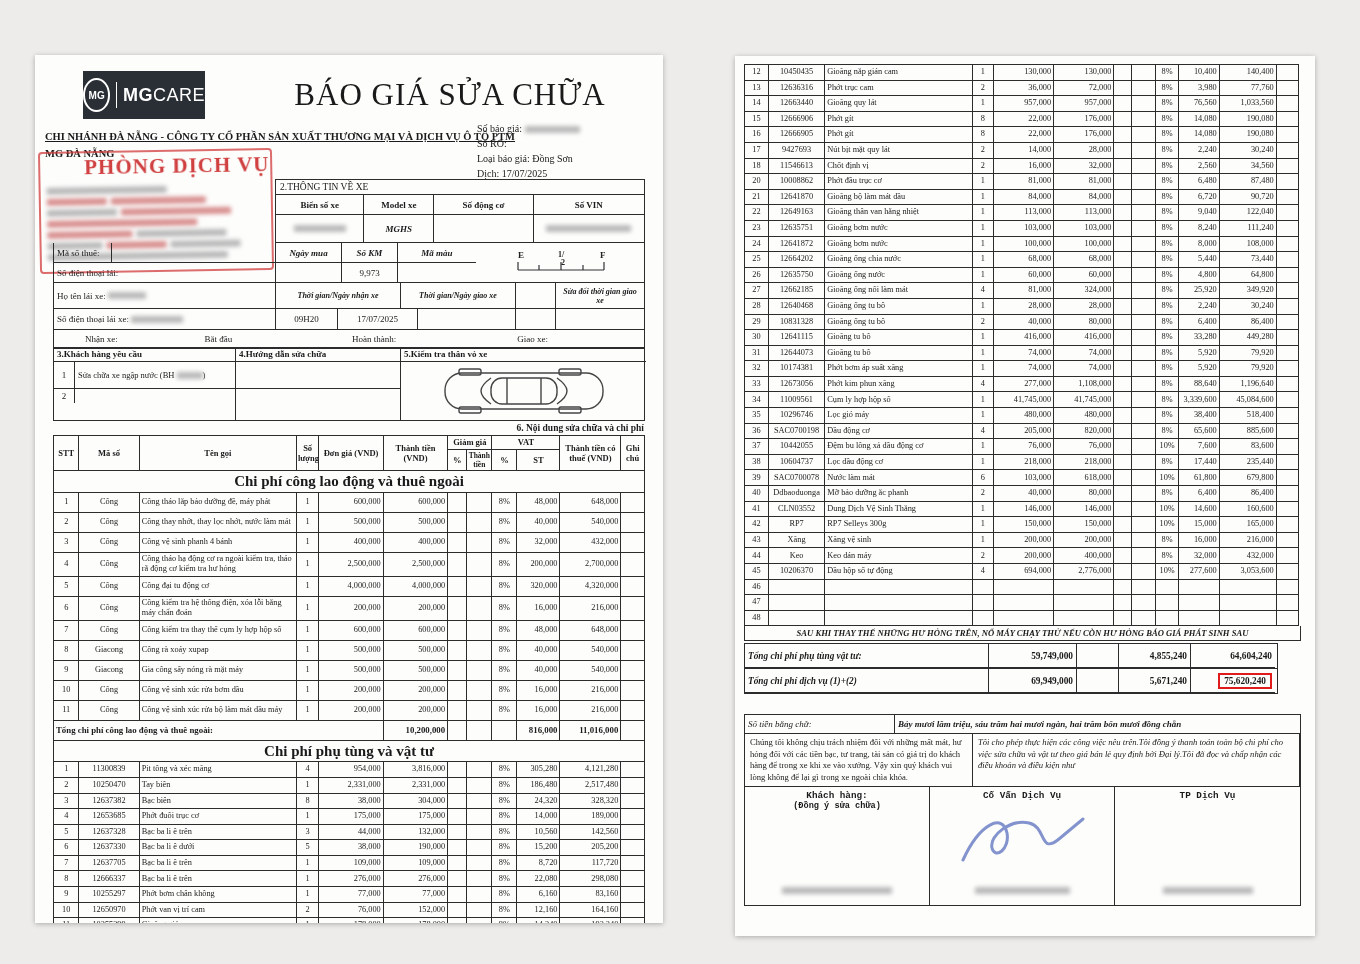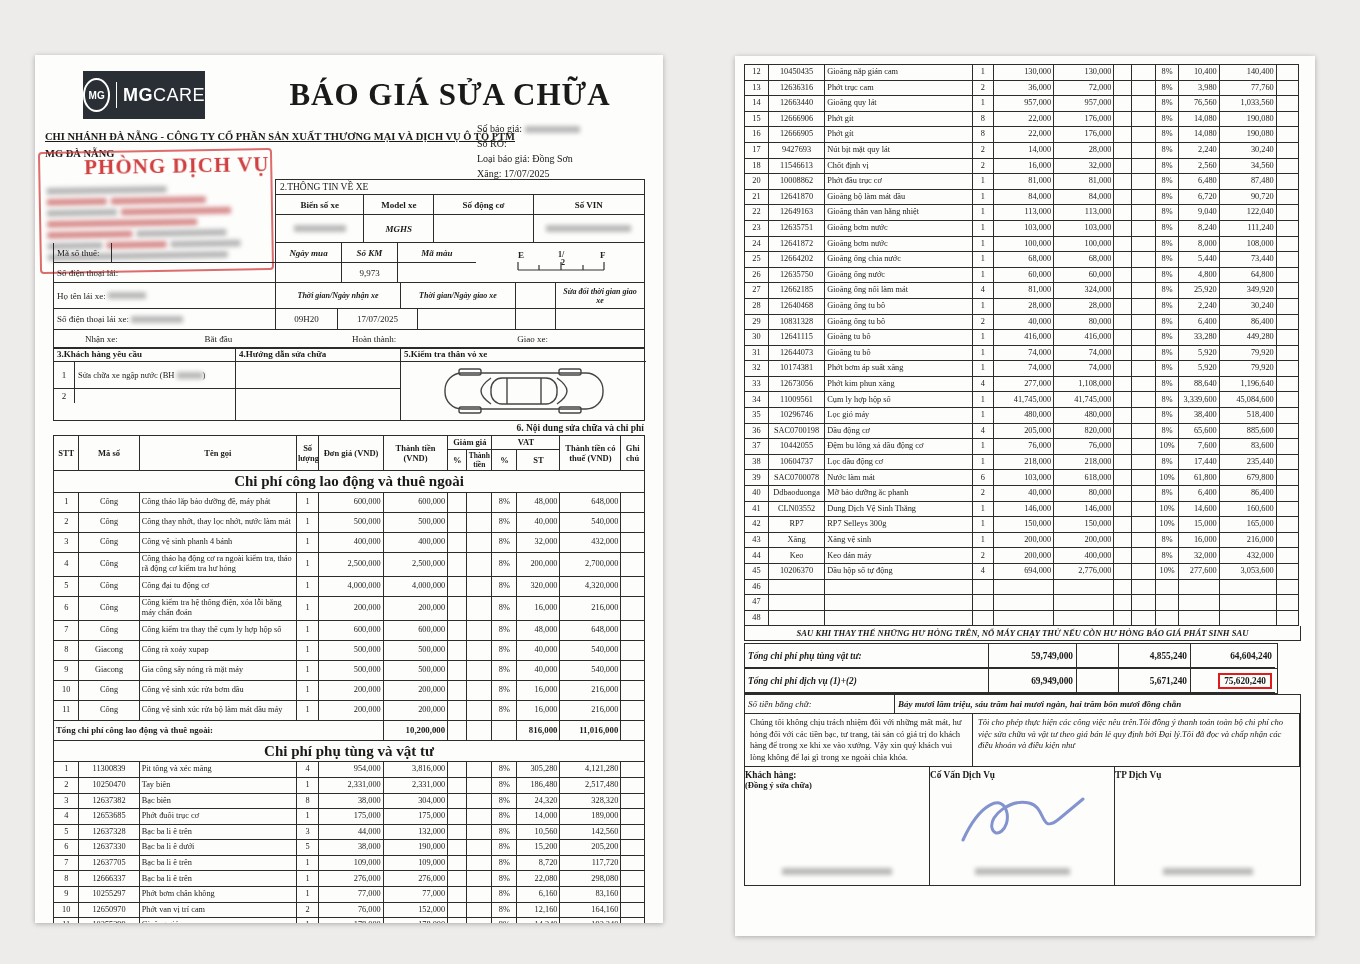--- a/index.html
+++ b/index.html
@@ -15,21 +15,21 @@
   
   .logo{position:absolute;left:48px;top:16px;width:122px;height:48px;background:#2a2f36;
         display:flex;align-items:center;justify-content:center;gap:6px;}
   .mg-badge{width:30px;height:30px;border:2px solid #fff;border-radius:50%;
         display:flex;align-items:center;justify-content:center;color:#fff;
         font-size:10px;font-weight:bold;font-family:"Liberation Sans",sans-serif;}
   .logo-sep{width:1px;height:26px;background:#fff;}
   .logo-text{color:#fff;font-family:"Liberation Sans",sans-serif;font-size:18px;letter-spacing:.5px;}
   .logo-text b{font-weight:800;}
   .p1-title{position:absolute;left:215px;top:22px;width:400px;text-align:center;
-        font-size:31px;font-weight:bold;letter-spacing:1px;}
+        font-size:31px;font-weight:normal;letter-spacing:1px;}
   .company-line{position:absolute;left:10px;top:76px;width:560px;font-size:10.5px;font-weight:bold;
         text-decoration:underline;}
   .branch{position:absolute;left:10px;top:93px;font-size:10.5px;font-weight:bold;}
   .stamp{position:absolute;left:4px;top:95px;width:234px;height:122px;
         border:2.5px solid rgba(208,60,60,.75);border-radius:4px;transform:rotate(-1deg);
         padding:2px 6px;box-sizing:border-box;}
   .stamp-title{font-size:21px;font-weight:bold;letter-spacing:1px;filter:blur(.5px);white-space:nowrap;
         margin-left:38px;}
   .bl{display:inline-block;height:7px;background:#b9b9b9;filter:blur(2px);border-radius:1px;vertical-align:middle;}
   .blr{background:#d88f8f;}
@@ -90,28 +90,28 @@
 
   
   .notice{width:555px;margin-left:9px;border:1px solid #2c2c2c;border-top:none;text-align:center;
         font-size:8.6px;font-weight:bold;font-style:italic;padding:2px 0;}
   .tots{width:532px;margin:2px 0 0 9px;border:1px solid #2c2c2c;}
   .tot-row{display:grid;grid-template-columns:244px 88px 42px 72px 84px;border-bottom:1px solid #2c2c2c;}
   .tot-row:last-child{border-bottom:none;}
   .tot-row .cell{height:24px;display:flex;align-items:center;font-size:9.3px;}
   .tot-row .num{justify-content:flex-end;font-weight:bold;}
   .redbox{border:2.5px solid #e01b1b;padding:1px 4px;font-weight:bold;}
-  .words{width:555px;margin:0 0 0 9px;border:1px solid #2c2c2c;display:grid;grid-template-columns:150px 405px;}
+  .words{width:555px;margin:20px 0 0 9px;border:1px solid #2c2c2c;display:grid;grid-template-columns:150px 405px;}
   .words .cell{font-style:italic;font-size:9px;display:flex;align-items:center;min-height:18px;border-bottom:none;}
   .words .val{font-weight:bold;}
   .discl{width:555px;margin-left:9px;border:1px solid #2c2c2c;border-top:none;display:grid;grid-template-columns:228px 327px;}
   .discl .cell{font-size:8.6px;line-height:11.5px;border-bottom:none;padding:3px 5px;}
   .discl .left{font-style:italic;}
   .sigs{width:555px;margin-left:9px;border:1px solid #2c2c2c;border-top:none;display:grid;grid-template-columns:185px 185px 185px;}
-  .sig-col{border-right:1px solid #2c2c2c;height:118px;position:relative;text-align:left;padding-top:3px;box-sizing:border-box;}
+  .sig-col{border-right:1px solid #2c2c2c;height:118px;position:relative;text-align:center;padding-top:3px;box-sizing:border-box;font-family:Liberation Mono, monospace;}
   .sig-col:last-child{border-right:none;}
   .sig-h{font-size:9.3px;font-weight:bold;}
   .sig-sub{font-size:8.6px;font-weight:bold;}
   .sig-name{position:absolute;bottom:6px;left:0;right:0;text-align:center;}
   .signature-svg{position:absolute;left:25px;top:18px;}
 </style>
 </head>
 <body>
 
 <div class="page" id="page1">
@@ -135,21 +135,21 @@
       <i class="bl blr" style="width:85px"></i> <i class="bl" style="width:90px"></i><br>
       <i class="bl" style="width:55px"></i> <i class="bl blr" style="width:60px"></i> <i class="bl" style="width:70px"></i><br>
       <i class="bl" style="width:180px"></i>
     </div>
   </div>
 
   <div class="quote-meta">
     <div><span>Số báo giá:</span> <i class="bl" style="width:55px"></i></div>
     <div><span>Số RO:</span></div>
     <div><span>Loại báo giá:</span> <span>Đồng Sơn</span></div>
-    <div><span>Xăng:</span> <span>17/07/2025</span></div>
+    <div><span>Dịch:</span> <span>17/07/2025</span></div>
   </div>
 
   <div class="content">
 
     <div class="veh-top">
       <div class="veh-title">2.THÔNG TIN VỀ XE</div>
       <div class="trow vt-h">
         <div class="cell">Biển số xe</div>
         <div class="cell">Model xe</div>
         <div class="cell">Số động cơ</div>

